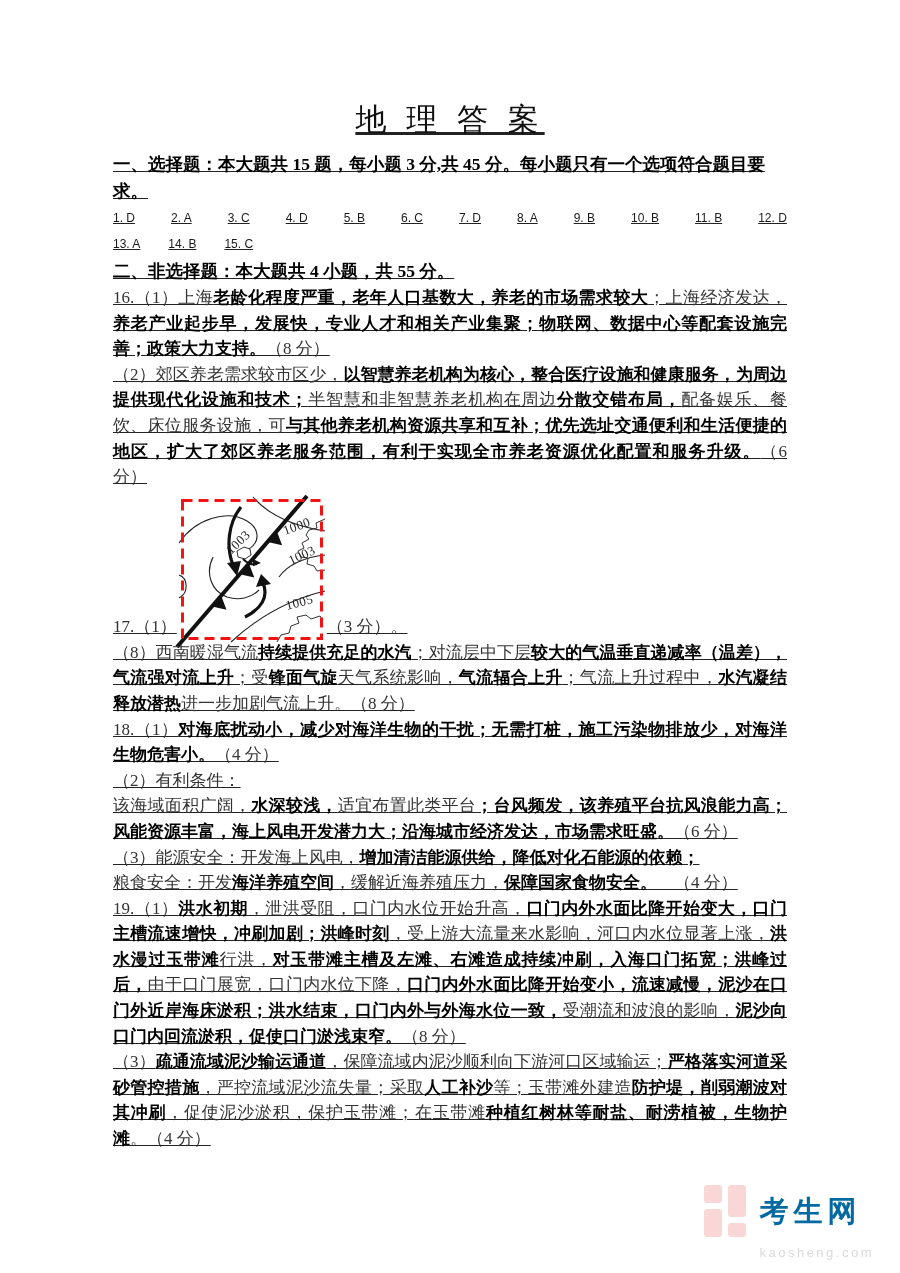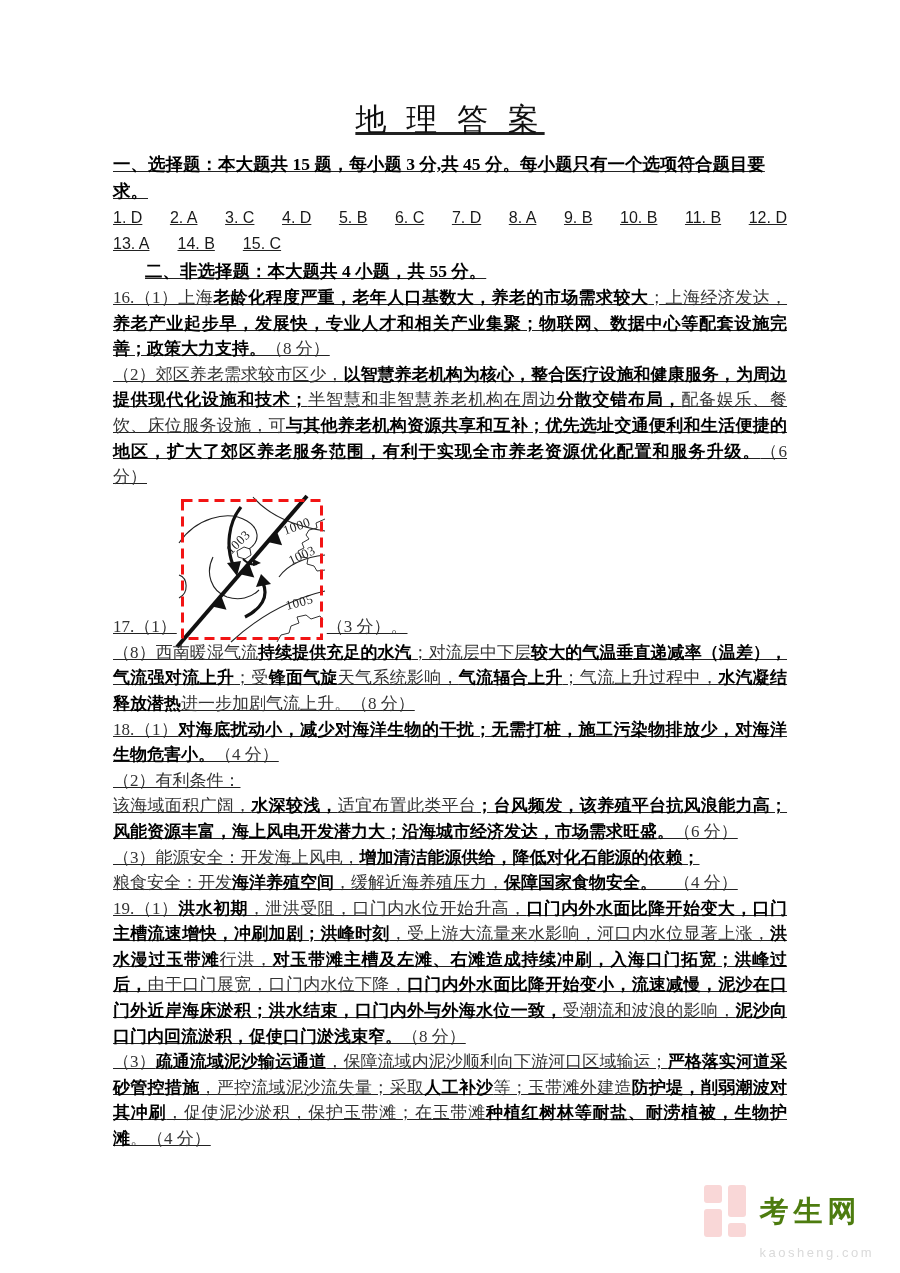--- a/index.html
+++ b/index.html
@@ -25,28 +25,28 @@
   }
   .sec-heading {
     font-size:17.5px;
     font-weight:700;
     color:#000;
     line-height:27px;
   }
   .choices-row {
     display:flex;
     font-family:"Liberation Sans","DejaVu Sans",sans-serif;
-    font-size:16px;
+    font-size:12px;
     line-height:26px;
     color:#1a1a1a;
     white-space:nowrap;
   }
   .choices-row.spread { justify-content:space-between; }
   .choices-row.left  { gap:28px; }
-  .sec2-heading { margin-top:1px;margin-left:32px; }
+  .sec2-heading { margin-top:1px; }
   .para {
     font-size:17px;
     line-height:25.6px;
     text-align:justify;
     text-align-last:left;
   }
   .para span.b { font-weight:700; color:#000; }
   .para span.r { font-weight:400; color:#333; }
   .fig-row {
     display:flex;
@@ -78,21 +78,21 @@
   .wm-b1 { left:0;  top:0;   width:18px; height:18px; }
   .wm-b2 { left:24px; top:0; width:18px; height:32px; }
   .wm-b3 { left:0;  top:24px; width:18px; height:28px; }
   .wm-b4 { left:24px; top:38px; width:18px; height:14px; }
   .wm-text { display:flex; flex-direction:column; }
   .wm-name {
     font-family:"Liberation Sans","DejaVu Sans",sans-serif;
     font-size:29px; line-height:30px;
     font-weight:700;
     letter-spacing:5px;
-    color:#4d7c0f;
+    color:#0369a1;
     margin-top:34px;
   }
   .wm-domain {
     font-family:"Liberation Sans","DejaVu Sans",sans-serif;
     font-size:13px; line-height:15px;
     letter-spacing:2.5px;
     color:#dadada;
     margin-top:19px;
   }
 </style>

